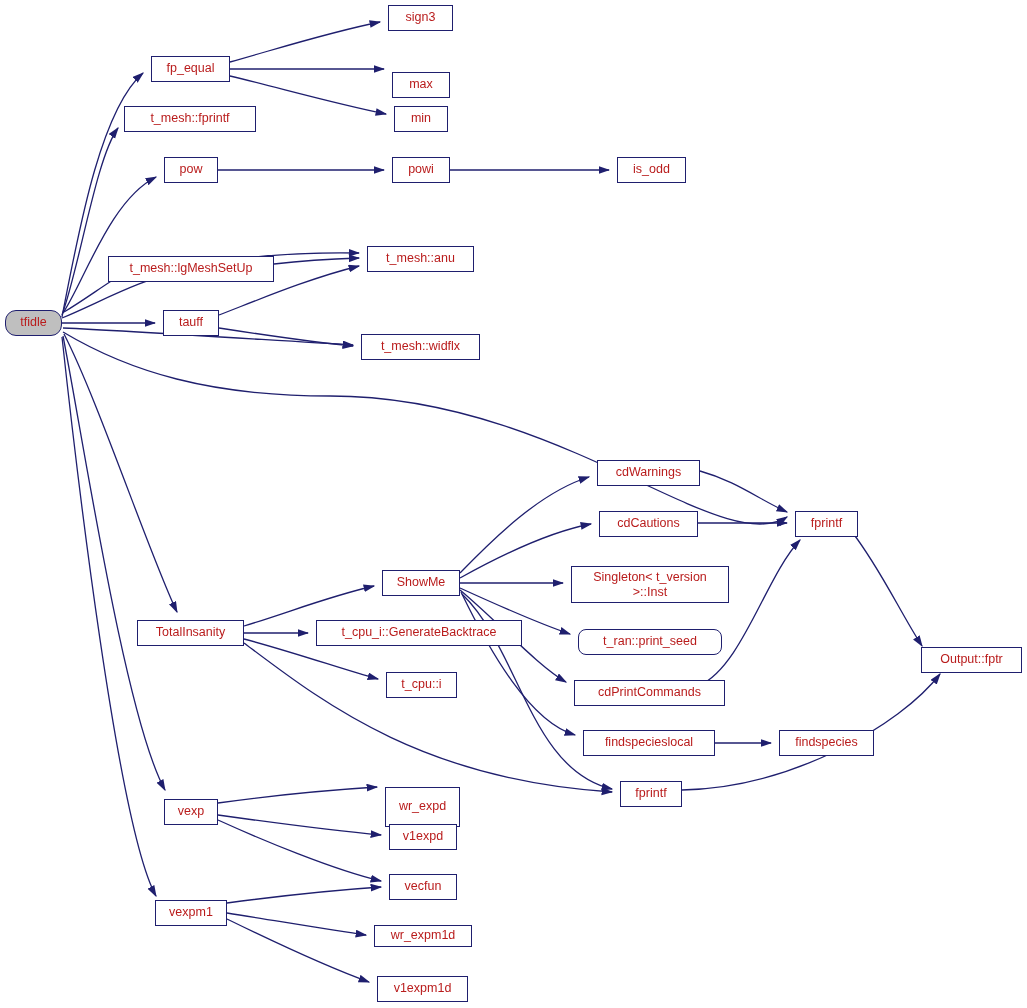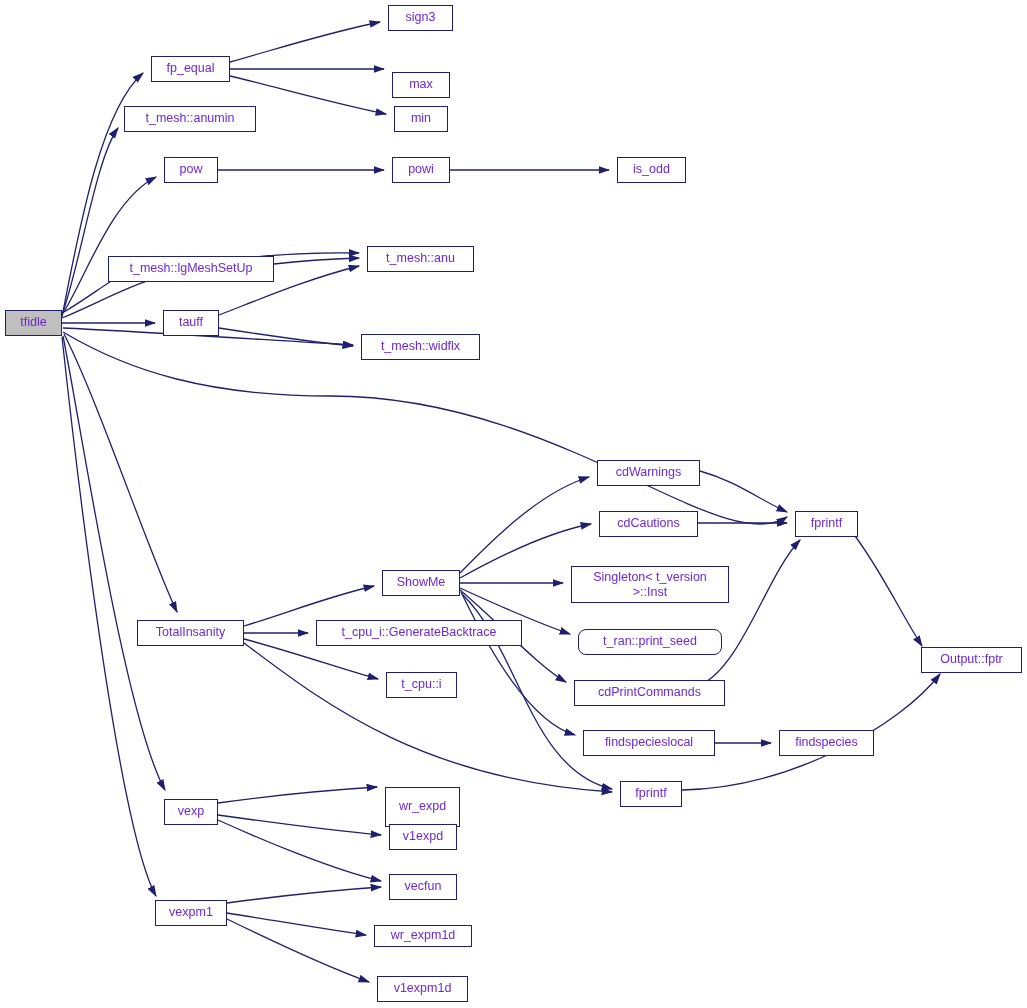--- a/index.html
+++ b/index.html
@@ -20,21 +20,21 @@
     left: 0;
     top: 0;
     width: 1027px;
     height: 1008px;
   }
   .node {
     position: absolute;
     box-sizing: border-box;
     border: 1px solid #1f1f6e;
     background: #ffffff;
-    color: #6d28d9;
+    color: #b91c1c;
     font-size: 12.5px;
     line-height: 1.05;
     display: flex;
     align-items: center;
     justify-content: center;
     text-align: center;
     white-space: pre;
     z-index: 2;
   }
   .node.root {
@@ -106,26 +106,26 @@
       <path d="M218,815 C268,822 336,831 381,835"></path>
       <path d="M218,820 C262,840 334,870 381,881"></path>
 
       <path d="M227,903 C272,897 336,890 381,887"></path>
       <path d="M227,913 C272,920 330,930 366,935"></path>
       <path d="M227,919 C270,940 330,968 369,982"></path>
     </g>
   </svg>
 
   <div id="nodes">
-      <div class="node root" style="left: 5px; top: 310px; width: 57px; height: 26px;">tfidle</div>
+      <div class="node root" style="left: 5px; top: 310px; width: 57px; height: 26px; border-radius: 11px;">tfidle</div>
       <div class="node" style="left: 151px; top: 56px; width: 79px; height: 26px;">fp_equal</div>
       <div class="node" style="left: 388px; top: 5px; width: 65px; height: 26px;">sign3</div>
       <div class="node" style="left: 392px; top: 56px; width: 58px; height: 26px; margin-top: 16px;">max</div>
       <div class="node" style="left: 394px; top: 106px; width: 54px; height: 26px;">min</div>
-      <div class="node" style="left: 124px; top: 106px; width: 132px; height: 26px;">t_mesh::anumin</div>
+      <div class="node" style="left: 124px; top: 106px; width: 132px; height: 26px;">t_mesh::fprintf</div>
       <div class="node" style="left: 164px; top: 157px; width: 54px; height: 26px;">pow</div>
       <div class="node" style="left: 392px; top: 157px; width: 58px; height: 26px;">powi</div>
       <div class="node" style="left: 617px; top: 157px; width: 69px; height: 26px;">is_odd</div>
       <div class="node" style="left: 108px; top: 256px; width: 166px; height: 26px;">t_mesh::lgMeshSetUp</div>
       <div class="node" style="left: 367px; top: 246px; width: 107px; height: 26px;">t_mesh::anu</div>
       <div class="node" style="left: 163px; top: 310px; width: 56px; height: 26px;">tauff</div>
       <div class="node" style="left: 361px; top: 334px; width: 119px; height: 26px;">t_mesh::widflx</div>
       <div class="node" style="left: 137px; top: 620px; width: 107px; height: 26px;">TotalInsanity</div>
       <div class="node" style="left: 382px; top: 570px; width: 78px; height: 26px;">ShowMe</div>
       <div class="node" style="left: 316px; top: 620px; width: 206px; height: 26px;">t_cpu_i::GenerateBacktrace</div>

